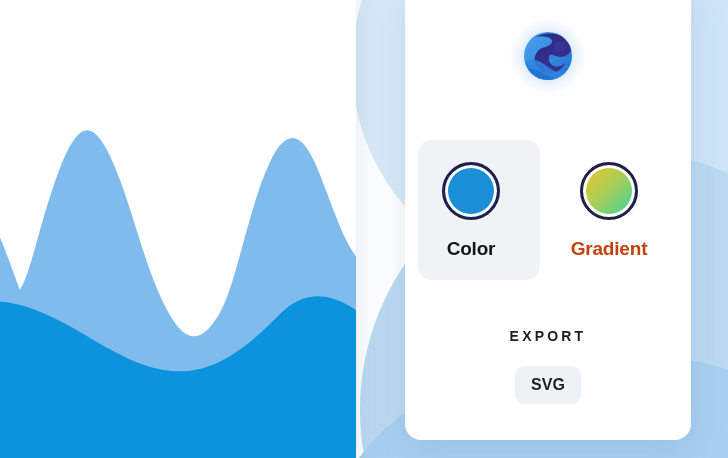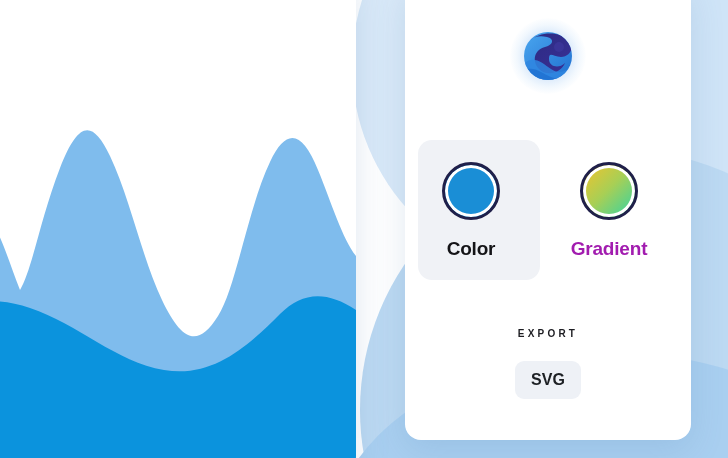--- a/index.html
+++ b/index.html
@@ -94,26 +94,26 @@
   }
   .swatch-solid { background:#1a8ed6; }
   .swatch-grad {
     background:linear-gradient(135deg,#f2c32c 0%, #a8cf55 48%, #2fd4a8 100%);
   }
   .mode-label {
     margin-top:18px;
     font-size:19px; font-weight:bold; letter-spacing:-0.2px;
   }
   .mode.is-active .mode-label { color:#141417; }
-  .mode-label-muted { color:#a21caf; }
+  .mode-label-muted { color:#c2410c; }
 
   
   .export-title {
     margin-top:48px;
-    font-size:10px; font-weight:bold;
+    font-size:14px; font-weight:bold;
     letter-spacing:3.2px; color:#1d1d22;
   }
   .export-buttons {
     margin-top:22px;
     display:flex; gap:8px;
   }
   .export-btn {
     min-width:64px; padding:10px 16px;
     background:#eef1f6;
     border:none; border-radius:9px;

